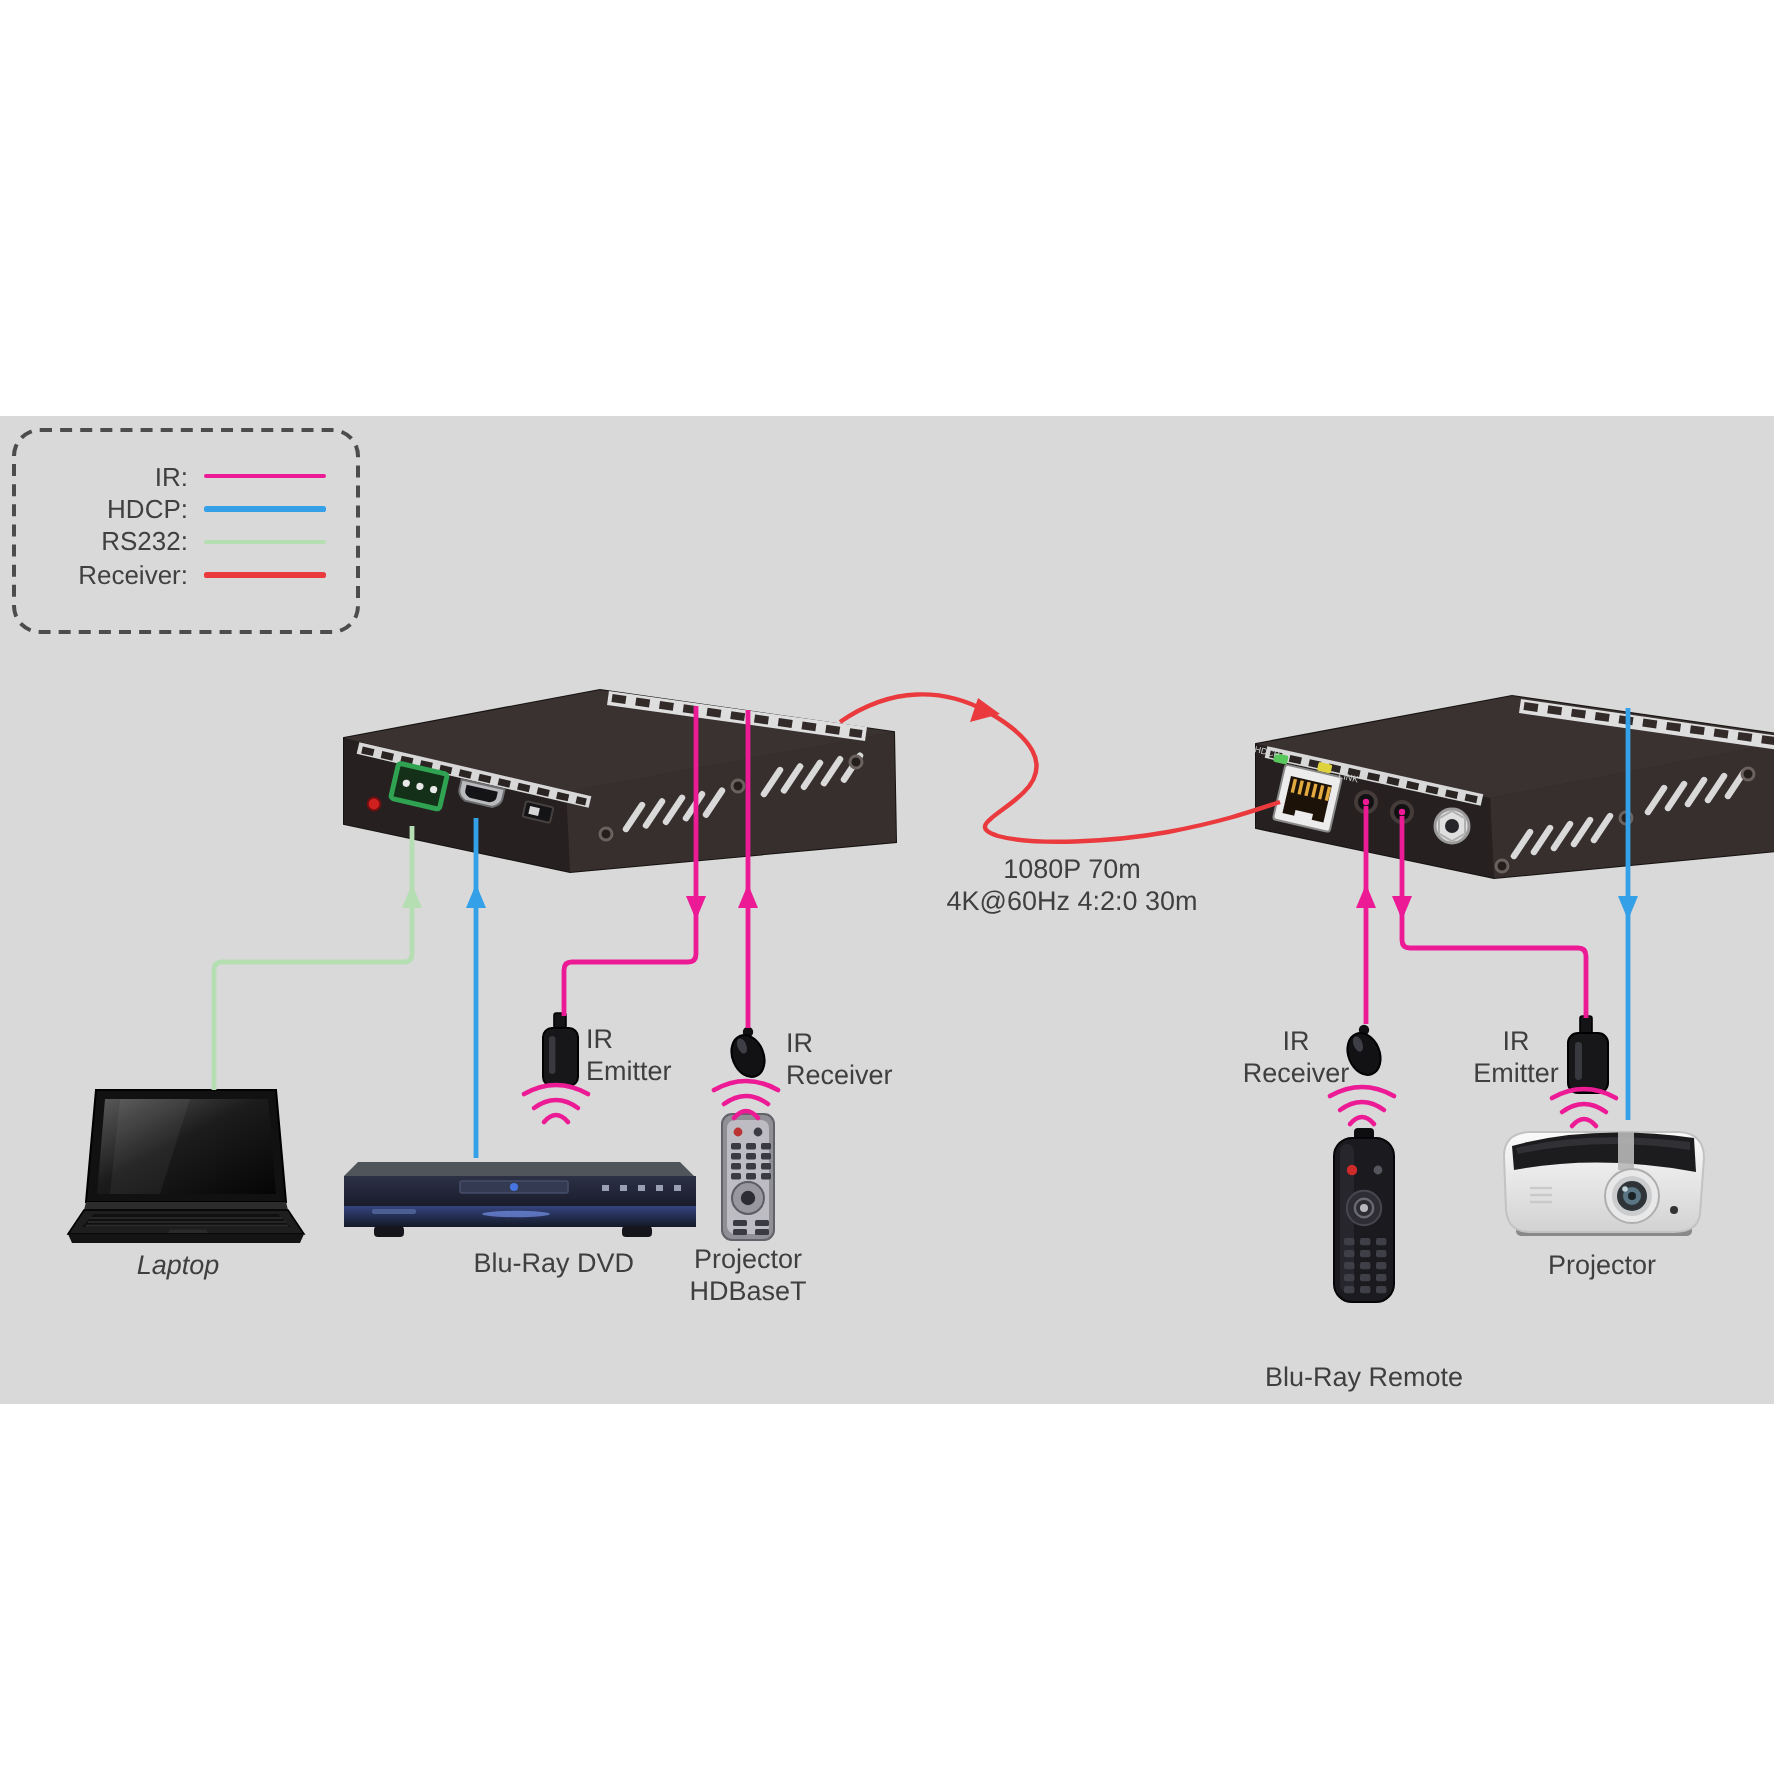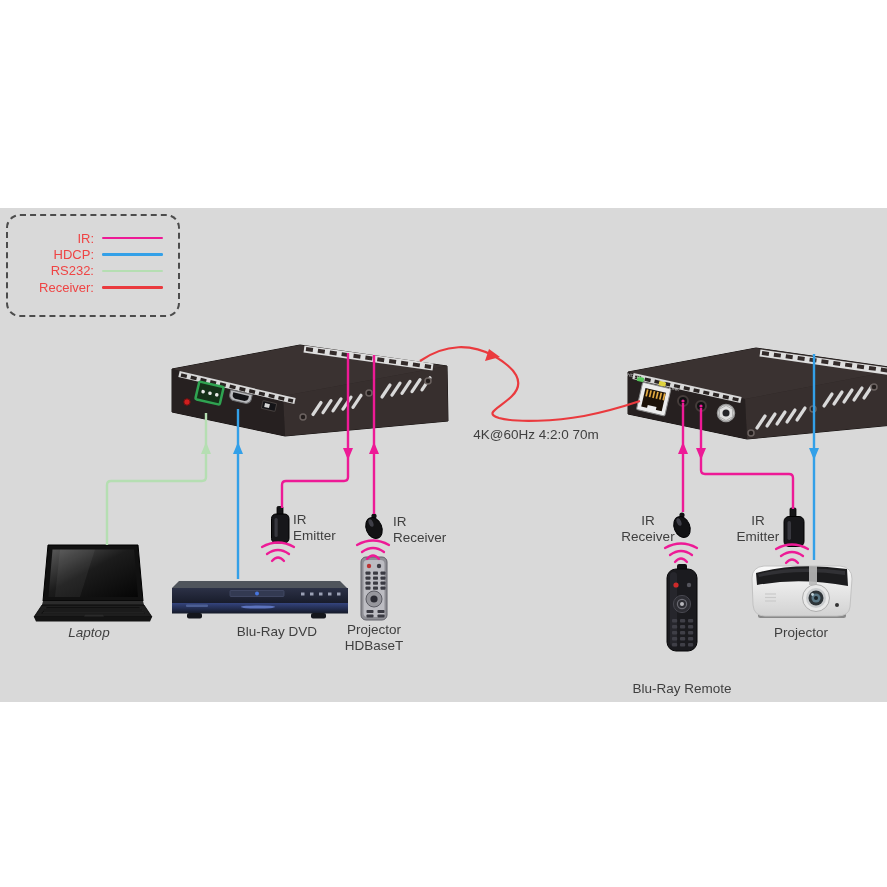--- a/index.html
+++ b/index.html
@@ -4,21 +4,21 @@
 <style>
   html,body{margin:0;padding:0;background:#fff;}
   .stage{position:relative;width:887px;height:887px;background:#ffffff;overflow:hidden;
          font-family:"Liberation Sans",sans-serif;}
   .panel{position:absolute;left:0;top:208px;width:887px;height:494px;background:#d9d9d9;}
   svg.overlay{position:absolute;left:0;top:0;width:887px;height:887px;}
   .legend{position:absolute;left:6px;top:214px;width:174px;height:103px;
           border:2px dashed #4c4c4c;border-radius:14px;box-sizing:border-box;
           padding-top:14px;}
   .legend-row{display:flex;align-items:center;height:16.4px;}
-  .legend-label{display:inline-block;width:86px;text-align:right;font-size:13px;color:#ef4444;}
+  .legend-label{display:inline-block;width:86px;text-align:right;font-size:13px;color:#404040;}
   .legend-line{display:inline-block;width:61px;height:2.6px;border-radius:1.3px;margin-left:8px;}
   .lbl{position:absolute;color:#3f3f3f;font-size:13.5px;line-height:15.5px;text-align:center;}
   .lbl.left{text-align:left;}
 </style>
 </head>
 <body>
 
 <div class="stage">
 
   <div class="panel" style="background-color: rgb(217, 217, 217);"></div>
@@ -346,16 +346,17 @@
     <div>IR</div>
     <div>Receiver</div>
   </div>
   <div class="lbl" style="left:708px;top:513px;width:100px;">
     <div>IR</div>
     <div>Emitter</div>
   </div>
   <div class="lbl" style="left:602px;top:657px;width:160px;margin-top:24px;">Blu-Ray Remote</div>
   <div class="lbl" style="left:741px;top:625px;width:120px;">Projector</div>
   <div class="lbl" style="left:426px;top:427px;width:220px;">
-    <div>4K@60Hz 4:2:0 70m</div>
+    <div>1080P 70m</div>
+    <div>4K@60Hz 4:2:0 30m</div>
   </div>
 
 </div>
 
 </body></html>

